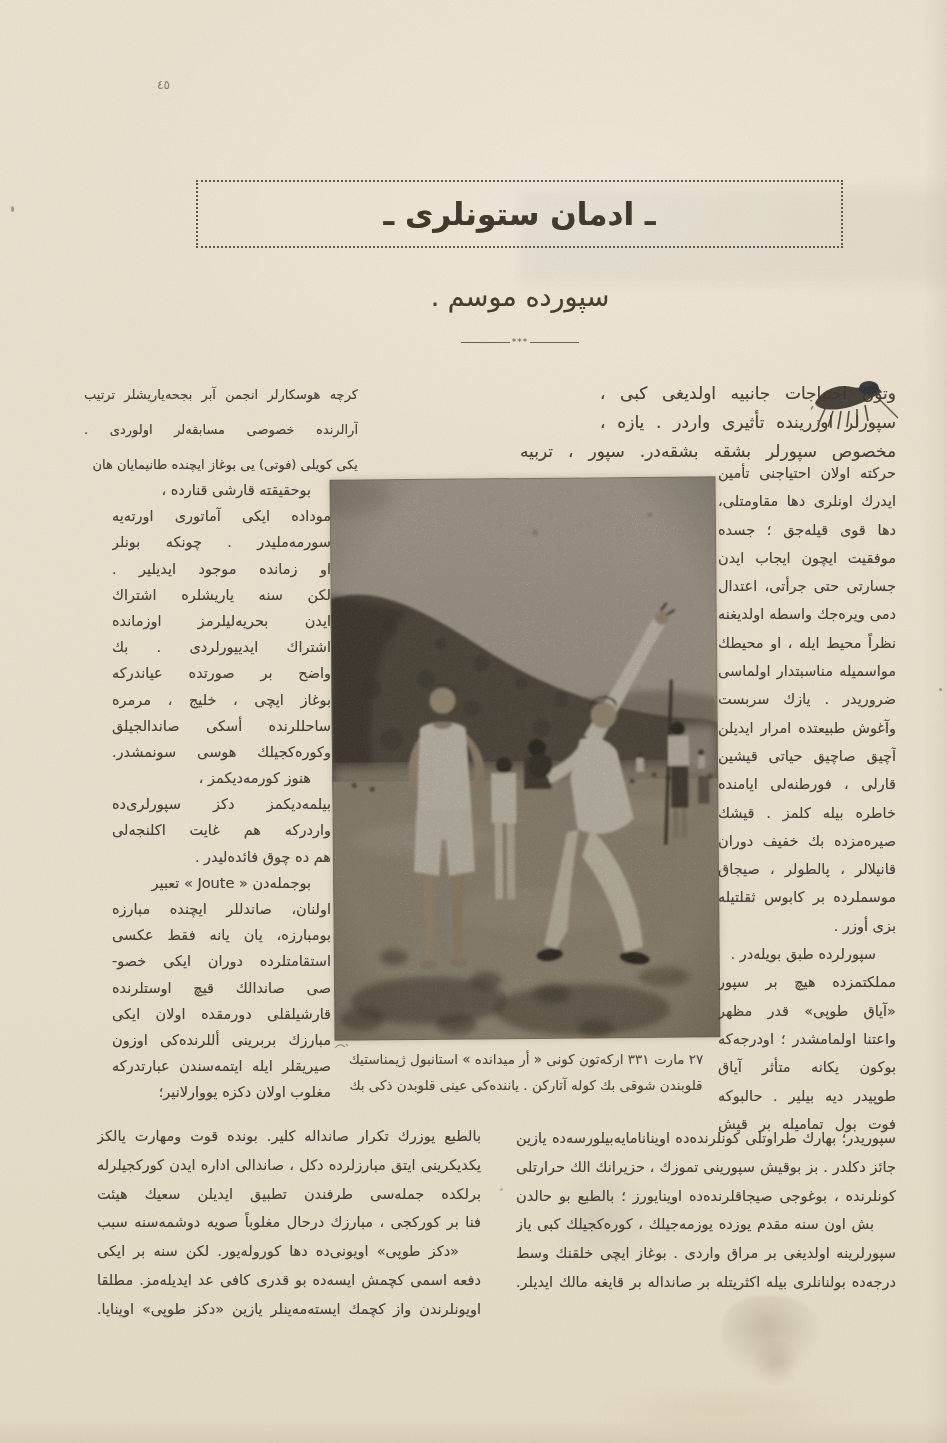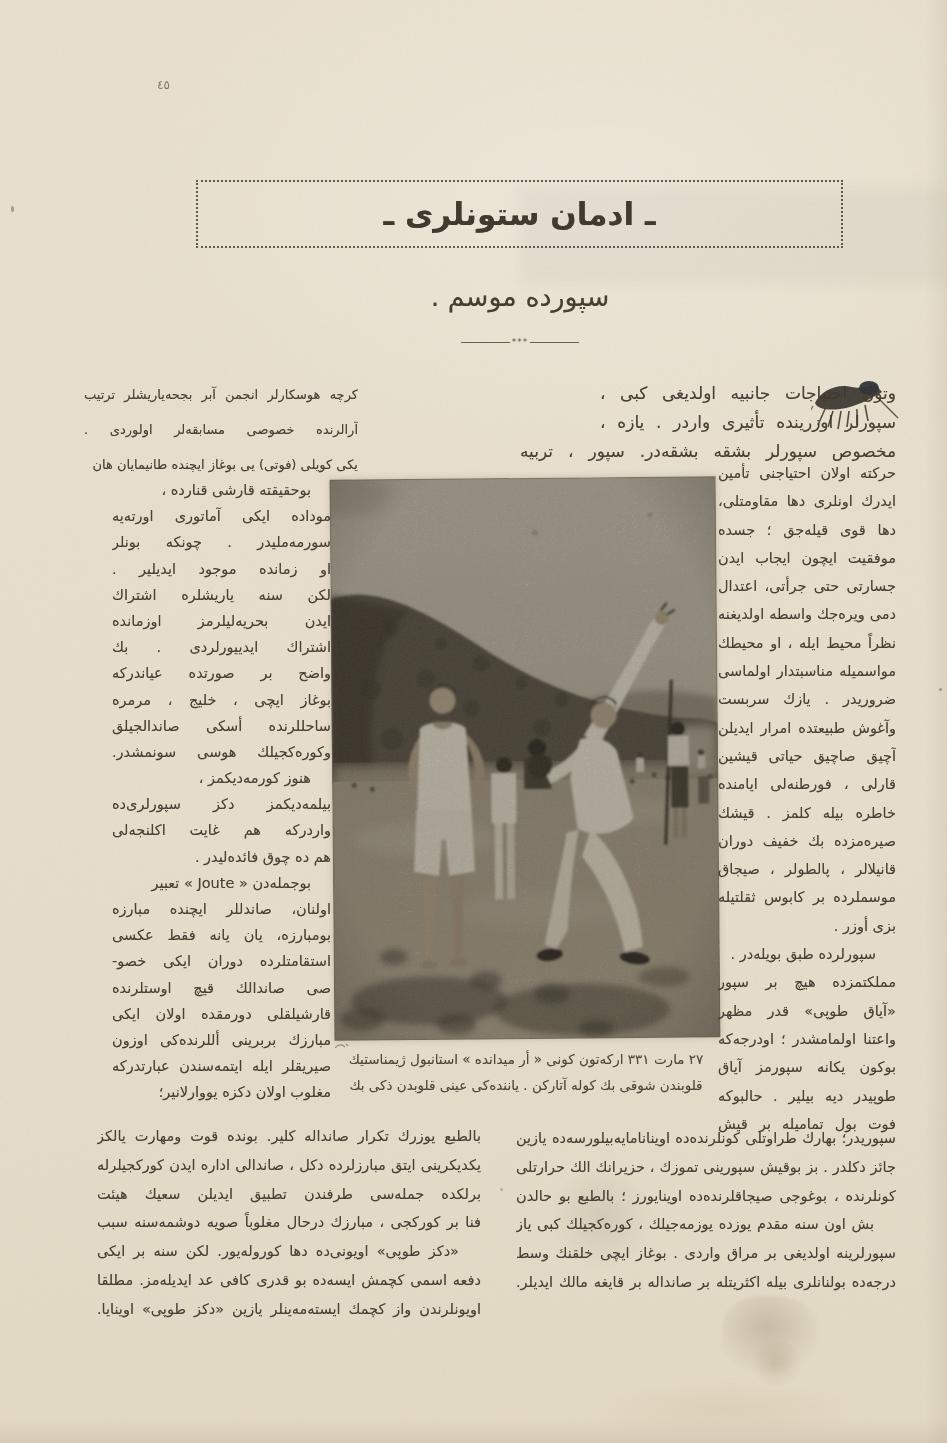--- a/index.html
+++ b/index.html
@@ -310,21 +310,21 @@
       <div class="line">قارلى ، فورطنه‌لى ايامنده</div>
       <div class="line">خاطره بيله كلمز . قيشك</div>
       <div class="line">صيره‌مزده بك خفيف دوران</div>
       <div class="line">قانيلالر ، پالطولر ، صيجاق</div>
       <div class="line">موسملرده بر كابوس ثقلتيله</div>
       <div class="line a-r">بزى أوزر .</div>
       <div class="line a-ir">سپورلرده طبق بويله‌در .</div>
       <div class="line">مملكتمزده هيچ بر سپور</div>
       <div class="line">«آياق طوپى» قدر مظهر رغبت</div>
       <div class="line">واعتنا اولمامشدر ؛ اودرجه‌كه</div>
-      <div class="line">بوكون يكانه سپورمز آياق</div>
+      <div class="line">بوكون يكانه متأثر آياق</div>
       <div class="line">طوپيدر ديه بيلير . حالبوكه</div>
       <div class="line">فوت بول تماميله بر قيش</div>
     </div>
   <div class="col" id="right-bottom">
 
   <div class="line">سپوريدر؛ بهارك طراوتلى كونلرنده‌ده اوينانامايه‌بيلورسه‌ده يازين اصلا</div>
       <div class="line">جائز دكلدر . بز بوقيش سپورينى تموزك ، حزيرانك الك حرارتلى</div>
       <div class="line">كونلرنده ، بوغوجى صيجاقلرنده‌ده اوينايورز ؛ بالطبع بو حالدن</div>
       <div class="line a-ij">بش اون سنه مقدم يوزده يوزمه‌جيلك ، كوره‌كجيلك كبى ياز</div>
       <div class="line">سپورلرينه اولديغى بر مراق واردى . بوغاز ايچى خلقنك وسط</div>

